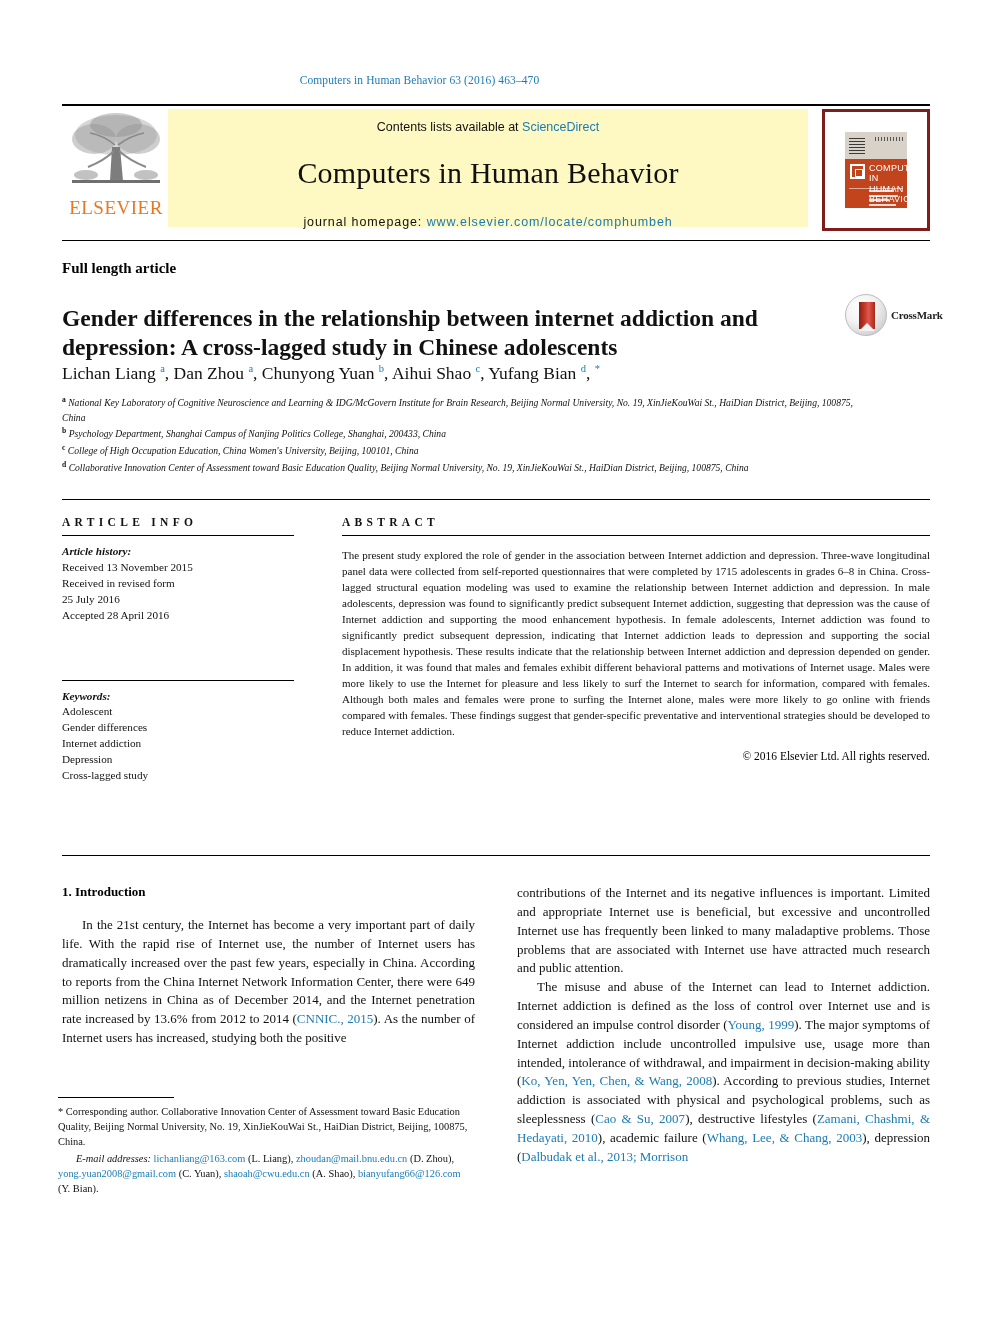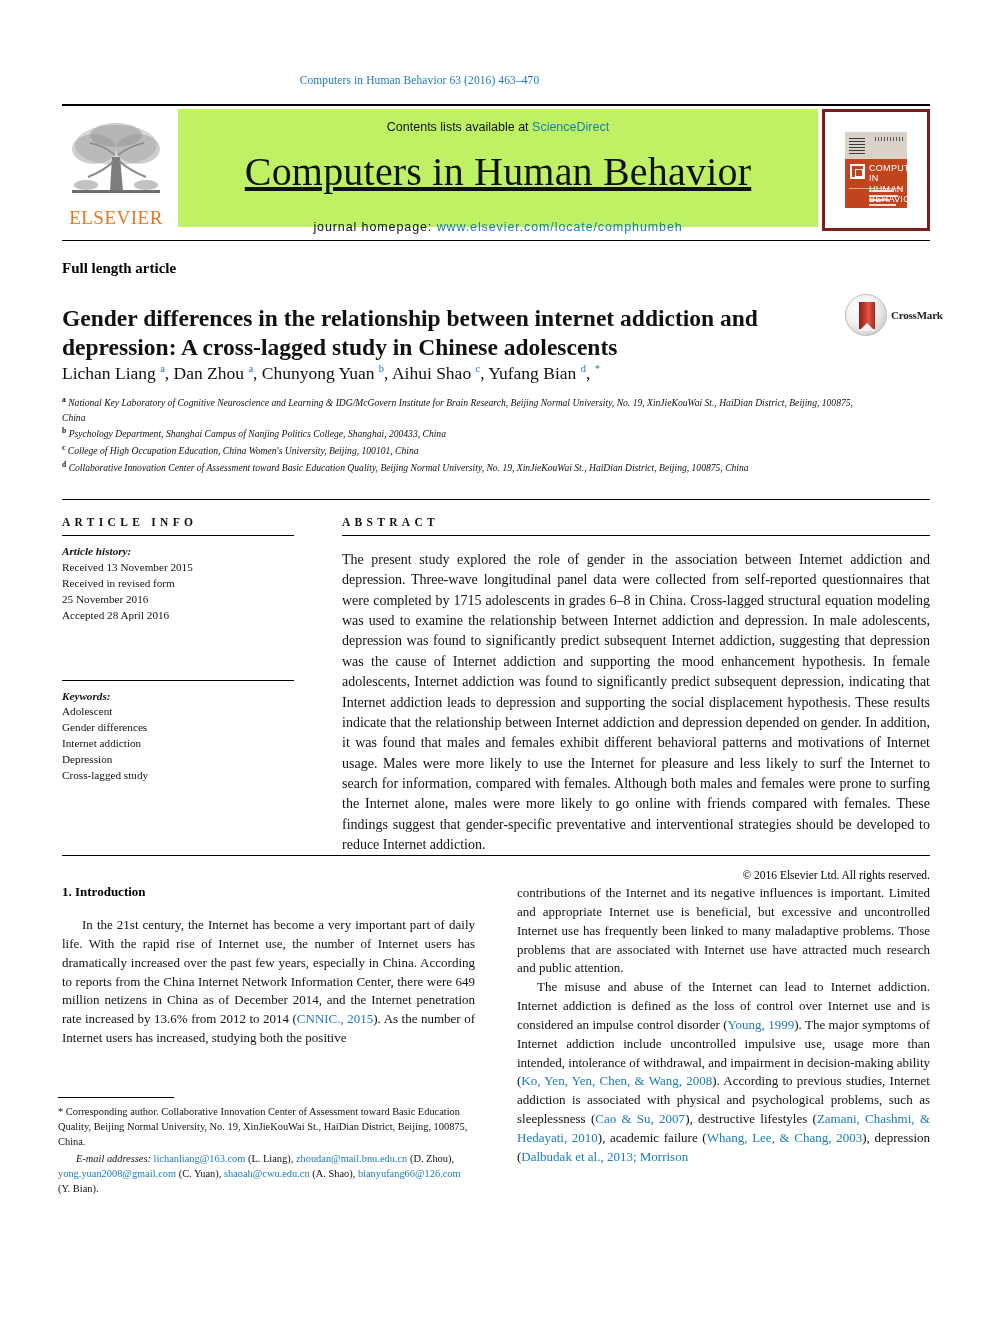--- a/index.html
+++ b/index.html
@@ -35,53 +35,52 @@
     position: absolute;
     left: 62px; top: 104px;
     width: 868px; height: 124px;
     border-top: 2px solid #000;
   }
   .elsevier-cell {
     position: absolute;
     left: 0; top: 3px;
     width: 108px; height: 118px;
     display: flex; flex-direction: column;
-    align-items: center; justify-content: flex-end;
+    align-items: center; 
   }
   .tree-svg { display:block; }
   .elsevier-word {
     font-family: "Liberation Serif", serif;
     font-size: 19px;
     letter-spacing: 0.5px;
     color: #e87722;
     line-height: 1;
     margin-top: 1px;
   }
   .journal-band {
     position: absolute;
-    left: 116px; top: 3px;
+    left: 106px; top: 3px;
     width: 640px; height: 118px;
-    background: #bef264;
+    background: #fef9c3;
     display: flex; flex-direction: column;
     align-items: center; justify-content: flex-start;
     padding-top: 11px;
   }
   .contents-line {
     font-family: "Liberation Sans", sans-serif;
     font-size: 12.5px;
     color: #111;
   }
   .contents-line .sd { color: #1a7bb5; }
   .journal-name {
     font-family: "Liberation Serif", serif;
-    font-size: 40px;
-    color: #111;
-    margin-top: 14px;
+    font-size: 30px;
+    color: #111;
+    margin-top: 22px;
     letter-spacing: 0.2px;
-    text-decoration: underline;
   }
   .homepage-line {
     font-family: "Liberation Sans", sans-serif;
     font-size: 12.5px;
     color: #111;
     margin-top: 25px;
     letter-spacing: 0.9px;
   }
   .homepage-line .url { color: #1a7bb5; }
   .cover-cell {
@@ -212,21 +211,21 @@
   .info-body {
     font-family: "Liberation Serif", serif;
     font-size: 11.2px;
     line-height: 1.42;
     color: #111;
   }
   .info-body .lbl { font-style: italic; font-weight: bold; display:block; }
   .kw-block { margin-top: 56px; }
   .abs-body {
     font-family: "Liberation Serif", serif;
-    font-size: 14px;
+    font-size: 11px;
     line-height: 1.455;
     text-align: justify;
     color: #111;
   }
   .abs-copy {
     text-align: right;
     font-size: 11.5px;
   }
 
   
@@ -371,21 +370,21 @@
   <div class="infoline"></div>
 
   <div class="col-info">
     <div class="sec-head">ARTICLE INFO</div>
     <div class="hr-thin"></div>
     <div class="info-body">
       <span class="lbl">Article history:</span>
       <div>
           <div>Received 13 November 2015</div>
           <div>Received in revised form</div>
-          <div>25 November 2016</div>
+          <div>25 July 2016</div>
           <div>Accepted 28 April 2016</div>
         </div>
     </div>
     <div class="info-body kw-block">
       <div class="hr-thin"></div>
       <span class="lbl">Keywords:</span>
       <div>
           <div>Adolescent</div>
           <div>Gender differences</div>
           <div>Internet addiction</div>

